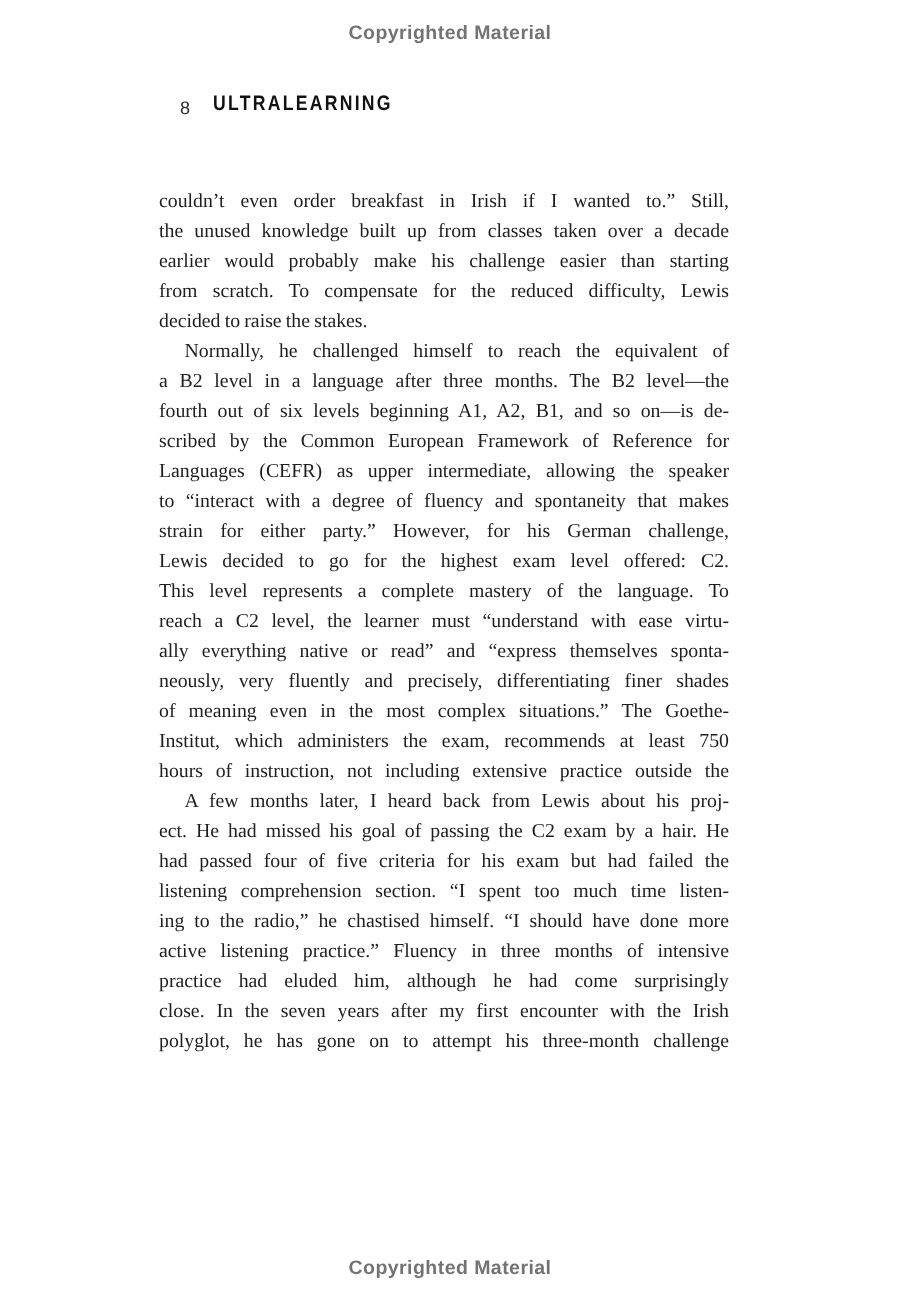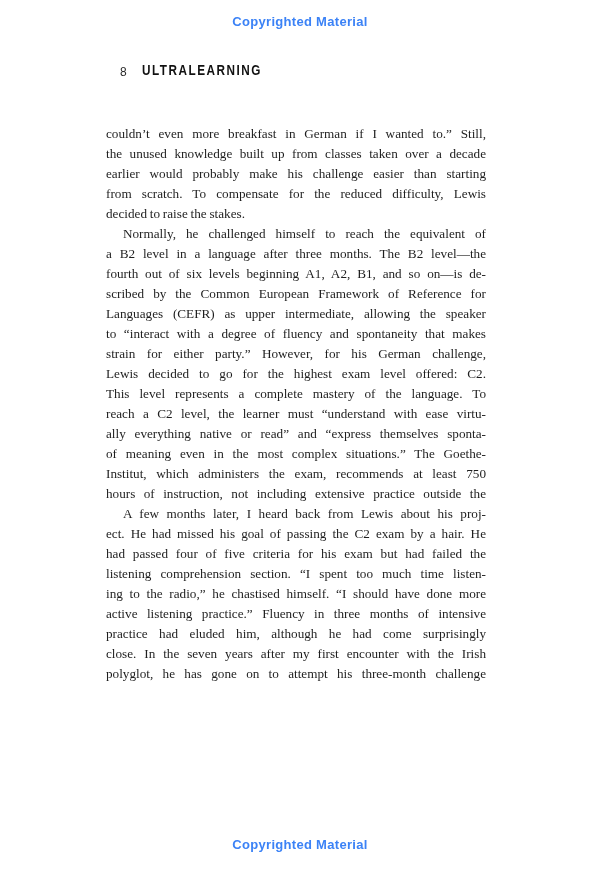--- a/index.html
+++ b/index.html
@@ -17,21 +17,21 @@
   }
   .watermark {
     position: absolute;
     left: 0;
     width: 600px;
     text-align: center;
     font-family: "Liberation Sans", sans-serif;
     font-size: 13px;
     font-weight: 700;
     letter-spacing: 0.3px;
-    color: #3b82f6;
+    color: #737373;
   }
   .watermark.top { top: 14px; }
   .watermark.bottom { top: 837px; }
 
   .running-header {
     position: absolute;
     left: 120px;
     top: 61px;
     width: 380px;
     white-space: nowrap;
@@ -84,36 +84,37 @@
 
 <div class="page">
 
   <div class="watermark top">Copyrighted Material</div>
 
   <div class="running-header">
     <span class="pagenum">8</span><span class="runtitle">ULTRALEARNING</span>
   </div>
 
   <div class="text-block">
-      <div class="line">couldn’t even more breakfast in German if I wanted to.” Still,</div>
+      <div class="line">couldn’t even order breakfast in Irish if I wanted to.” Still,</div>
       <div class="line">the unused knowledge built up from classes taken over a decade</div>
       <div class="line">earlier would probably make his challenge easier than starting</div>
       <div class="line">from scratch. To compensate for the reduced difficulty, Lewis</div>
       <div class="line end">decided to raise the stakes.</div>
       <div class="line indent">Normally, he challenged himself to reach the equivalent of</div>
       <div class="line">a B2 level in a language after three months. The B2 level—the</div>
       <div class="line">fourth out of six levels beginning A1, A2, B1, and so on—is de-</div>
       <div class="line">scribed by the Common European Framework of Reference for</div>
       <div class="line">Languages (CEFR) as upper intermediate, allowing the speaker</div>
       <div class="line">to “interact with a degree of fluency and spontaneity that makes</div>
       <div class="line">strain for either party.” However, for his German challenge,</div>
       <div class="line">Lewis decided to go for the highest exam level offered: C2.</div>
       <div class="line">This level represents a complete mastery of the language. To</div>
       <div class="line">reach a C2 level, the learner must “understand with ease virtu-</div>
       <div class="line">ally everything native or read” and “express themselves sponta-</div>
+      <div class="line">neously, very fluently and precisely, differentiating finer shades</div>
       <div class="line">of meaning even in the most complex situations.” The Goethe-</div>
       <div class="line">Institut, which administers the exam, recommends at least 750</div>
       <div class="line">hours of instruction, not including extensive practice outside the</div>
       <div class="line indent">A few months later, I heard back from Lewis about his proj-</div>
       <div class="line">ect. He had missed his goal of passing the C2 exam by a hair. He</div>
       <div class="line">had passed four of five criteria for his exam but had failed the</div>
       <div class="line">listening comprehension section. “I spent too much time listen-</div>
       <div class="line">ing to the radio,” he chastised himself. “I should have done more</div>
       <div class="line">active listening practice.” Fluency in three months of intensive</div>
       <div class="line">practice had eluded him, although he had come surprisingly</div>

